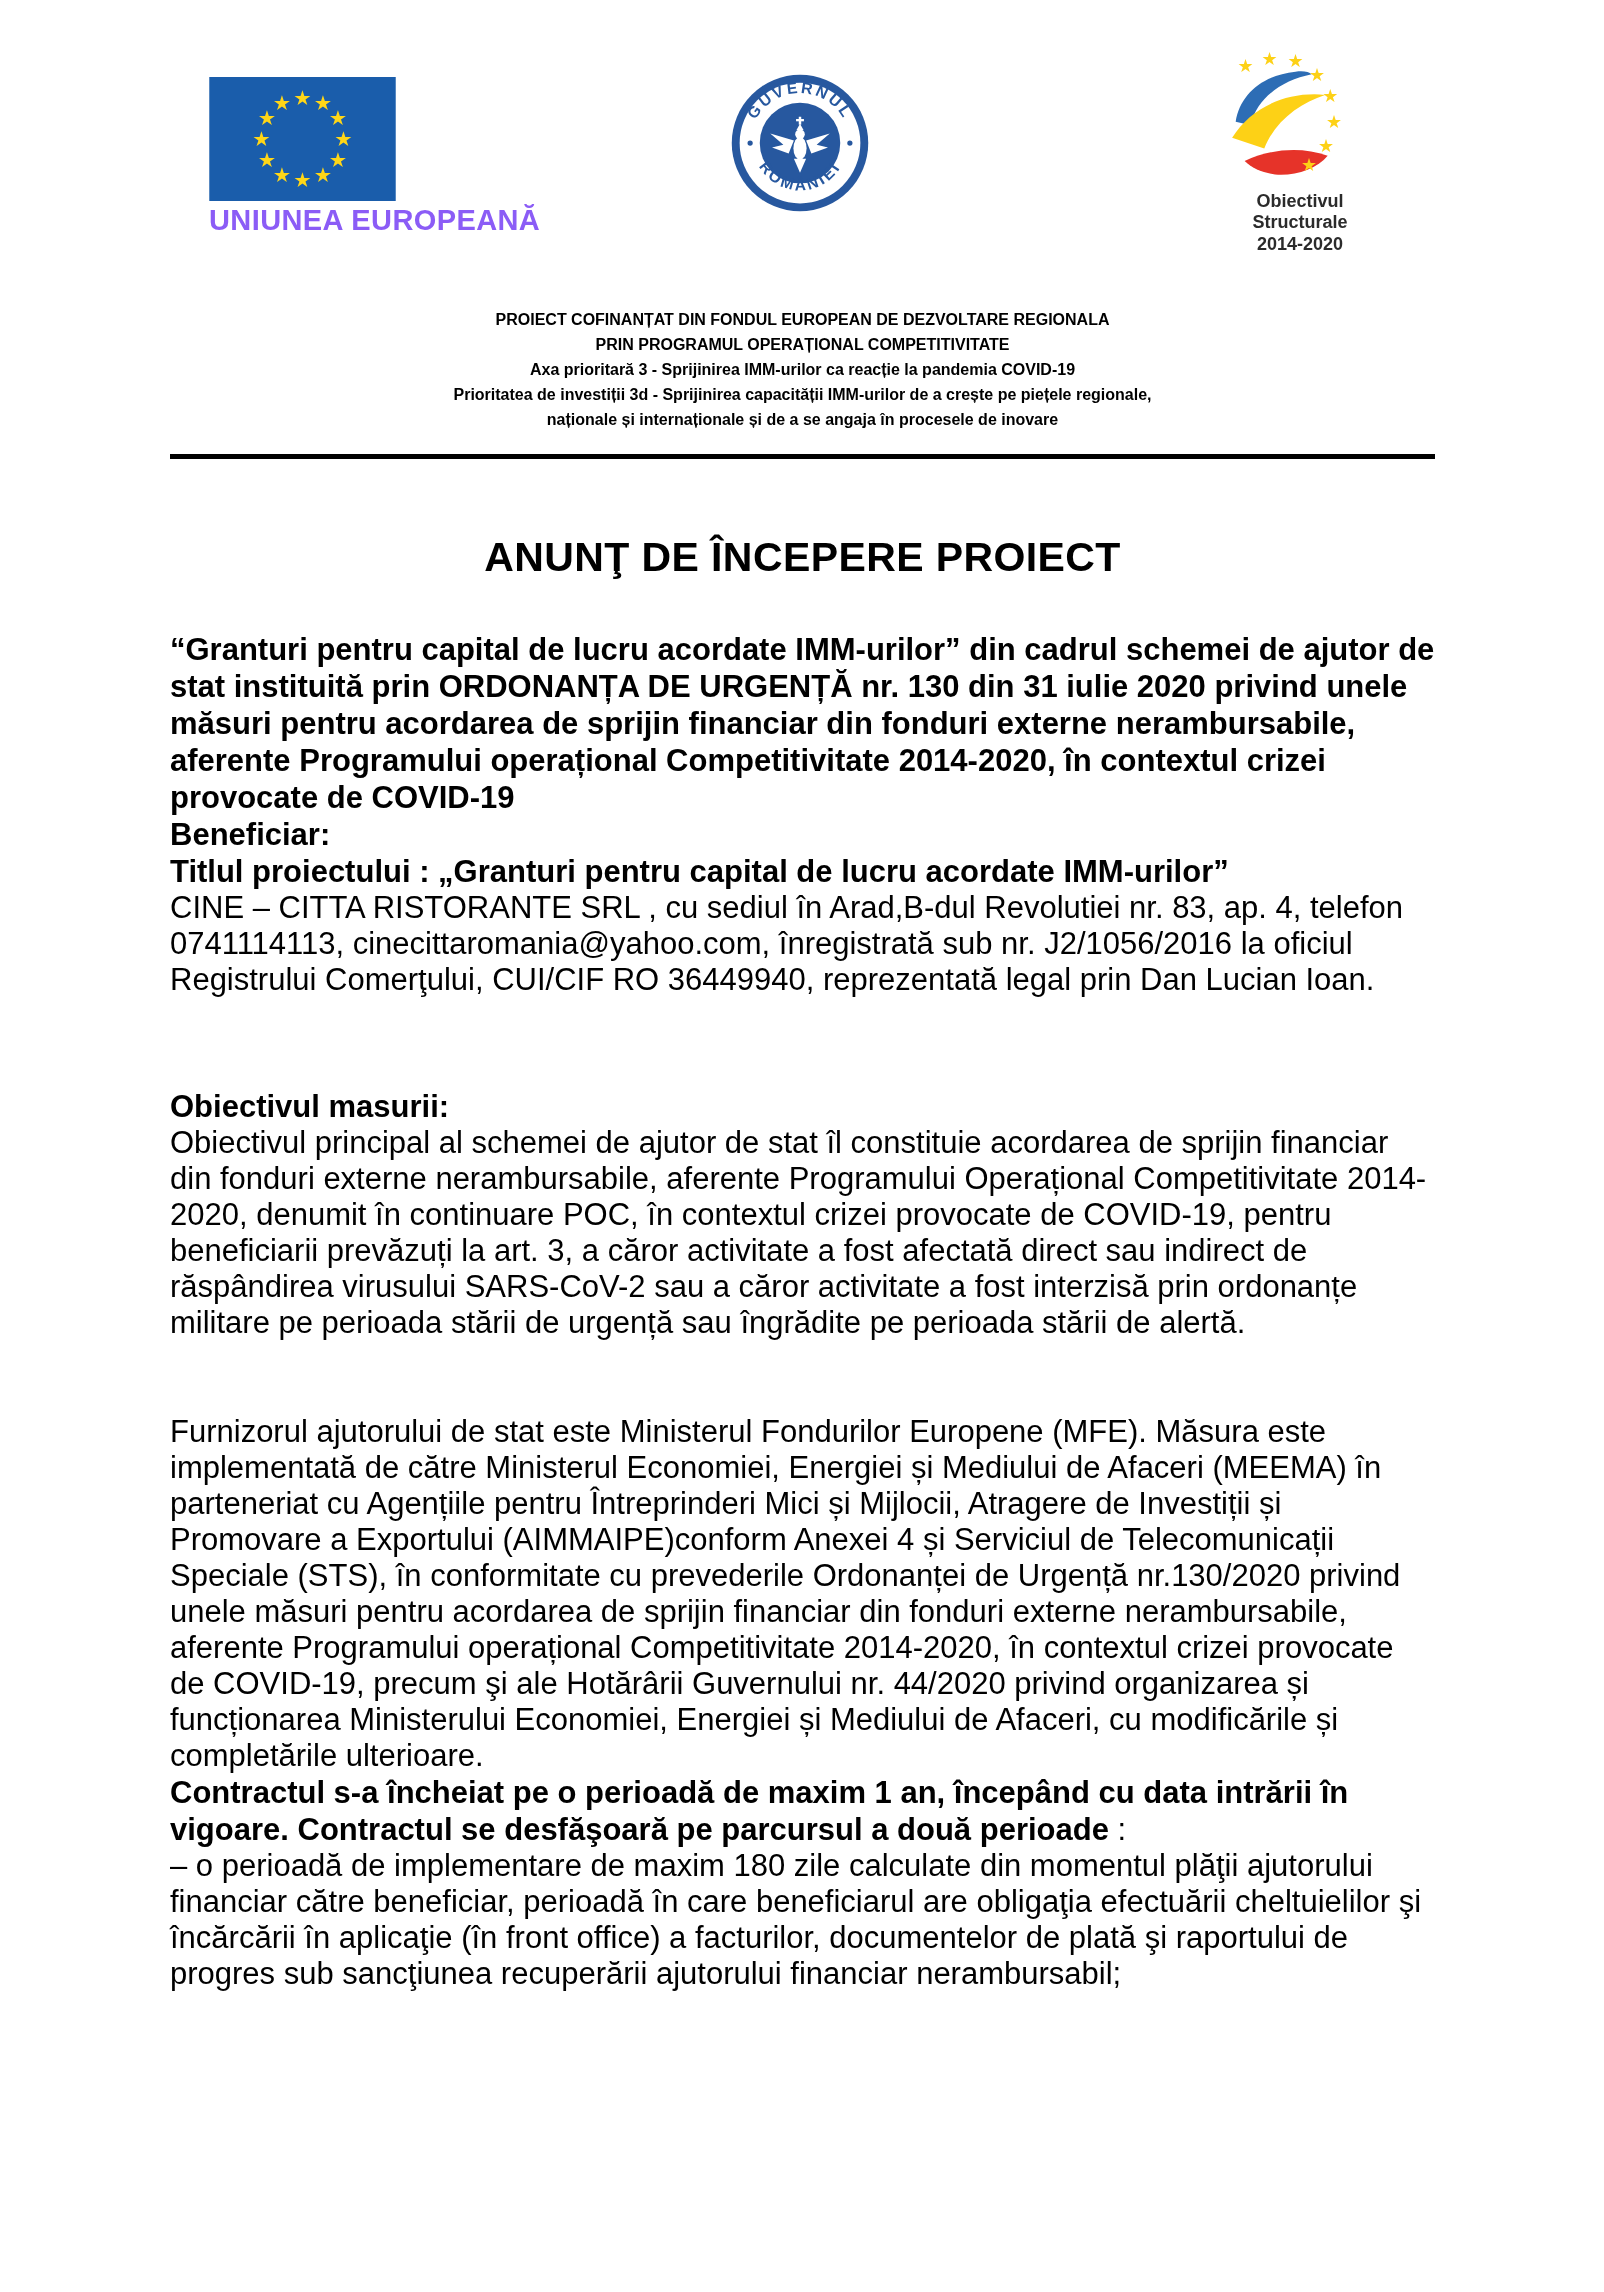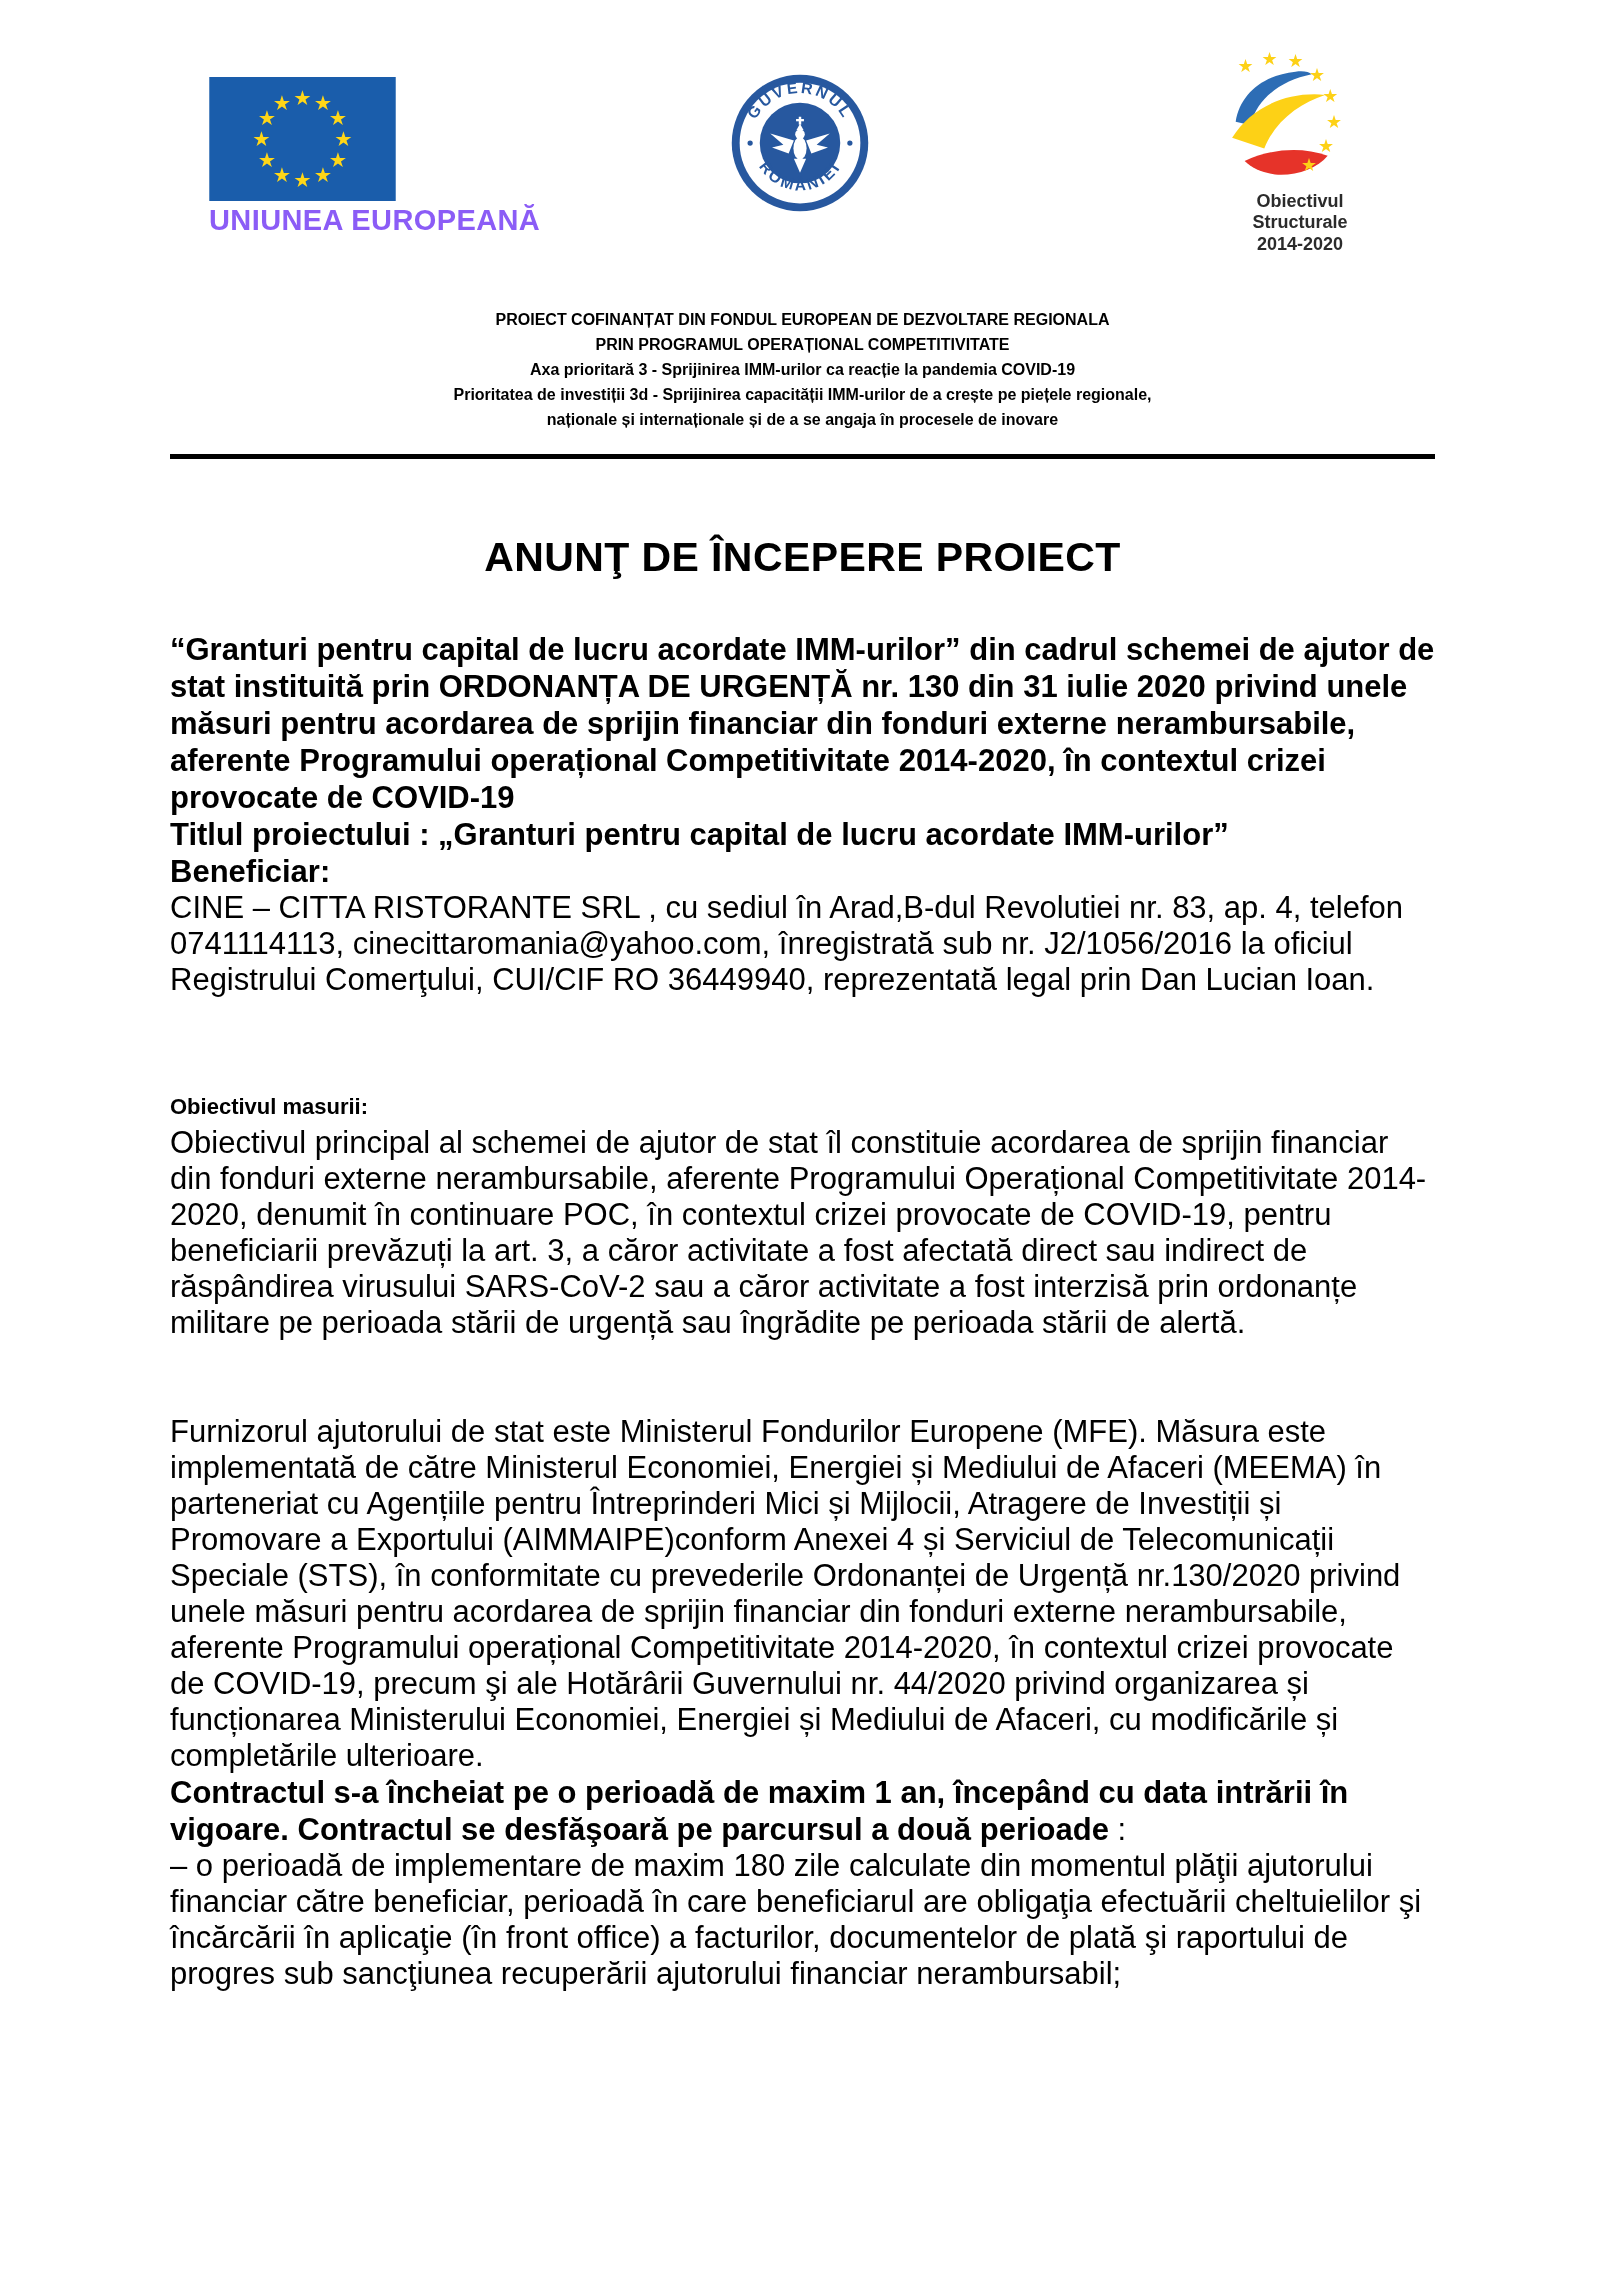--- a/index.html
+++ b/index.html
@@ -52,21 +52,21 @@
   .doc-title {
     margin: 75px 0 8px 0;
     text-align: center;
     font-size: 41px;
     font-weight: bold;
     letter-spacing: 0.4px;
   }
   .para          { margin: 0; font-size: 31px; line-height: 36px; }
   .para.bold     { font-weight: bold; line-height: 37px; }
   .intro         { margin-top: 50px; }
-  .sec-heading   { margin: 0; font-size: 22px; line-height: 37px; font-weight: bold; }
+  .sec-heading   { margin: 0; font-size: 31px; line-height: 37px; font-weight: bold; }
   .gap-lg        { margin-top: 90px; }
   .gap-md        { margin-top: 73px; }
   .gap-sec       { margin-top: 79px; }
   .normal-weight { font-weight: normal; }
 </style>
 </head>
 <body>
 
 <div class="page">
 
@@ -153,22 +153,22 @@
       <div>Axa prioritară 3 - Sprijinirea IMM-urilor ca reacție la pandemia COVID-19</div>
       <div>Prioritatea de investiții 3d - Sprijinirea capacității IMM-urilor de a crește pe piețele regionale,</div>
       <div>naționale și internaționale și de a se angaja în procesele de inovare</div>
     </div>
 
     <div class="rule"></div>
 
     <h1 class="doc-title">ANUNŢ DE ÎNCEPERE PROIECT</h1>
 
     <p class="para bold intro">“Granturi pentru capital de lucru acordate IMM-urilor” din cadrul schemei de ajutor de stat instituită prin ORDONANȚA DE URGENȚĂ nr. 130 din 31 iulie 2020 privind unele măsuri pentru acordarea de sprijin financiar din fonduri externe nerambursabile, aferente Programului operațional Competitivitate 2014-2020, în contextul crizei provocate de COVID-19</p>
+    <p class="para bold">Beneficiar:</p>
     <p class="para bold">Titlul proiectului : „Granturi pentru capital de lucru acordate IMM-urilor”</p>
-    <p class="para bold">Beneficiar:</p>
     <p class="para">CINE – CITTA RISTORANTE SRL , cu sediul în Arad,B-dul Revolutiei nr. 83, ap. 4, telefon 0741114113, cinecittaromania@yahoo.com,  înregistrată sub nr. J2/1056/2016 la oficiul Registrului Comerţului, CUI/CIF RO 36449940, reprezentată legal prin Dan Lucian Ioan.</p>
 
     <p class="sec-heading gap-lg">Obiectivul masurii:</p>
     <p class="para">Obiectivul principal al schemei de ajutor de stat îl constituie acordarea de sprijin financiar din fonduri externe nerambursabile, aferente Programului Operațional Competitivitate 2014-2020, denumit în continuare POC, în contextul crizei provocate de COVID-19, pentru beneficiarii prevăzuți la art. 3, a căror activitate a fost afectată direct sau indirect de răspândirea virusului SARS-CoV-2 sau a căror activitate a fost interzisă prin ordonanțe militare pe perioada stării de urgență sau îngrădite pe perioada stării de alertă.</p>
 
     <p class="para gap-md">Furnizorul ajutorului de stat este Ministerul Fondurilor Europene (MFE). Măsura este implementată de către Ministerul Economiei, Energiei și Mediului de Afaceri (MEEMA) în parteneriat cu Agențiile pentru Întreprinderi Mici și Mijlocii, Atragere de Investiții și Promovare a Exportului (AIMMAIPE)conform Anexei 4 și Serviciul de Telecomunicații Speciale (STS), în conformitate cu prevederile Ordonanței de Urgență nr.130/2020 privind unele măsuri pentru acordarea de sprijin financiar din fonduri externe nerambursabile, aferente Programului operațional Competitivitate 2014-2020, în contextul crizei provocate de COVID-19, precum şi ale Hotărârii Guvernului nr. 44/2020 privind organizarea și funcționarea Ministerului Economiei, Energiei și Mediului de Afaceri, cu modificările și completările ulterioare.</p>
 
     <p class="para bold"><span>Contractul s-a încheiat pe o perioadă de maxim 1 an, începând cu data intrării în vigoare. Contractul se desfăşoară pe parcursul a două perioade</span><span class="normal-weight"> :</span></p>
     <p class="para">– o perioadă de implementare de maxim 180 zile calculate din momentul plăţii ajutorului financiar către beneficiar, perioadă în care beneficiarul are obligaţia efectuării cheltuielilor şi încărcării în aplicaţie (în front office) a facturilor, documentelor de plată şi raportului de progres sub sancţiunea recuperării ajutorului financiar nerambursabil;</p>
 

